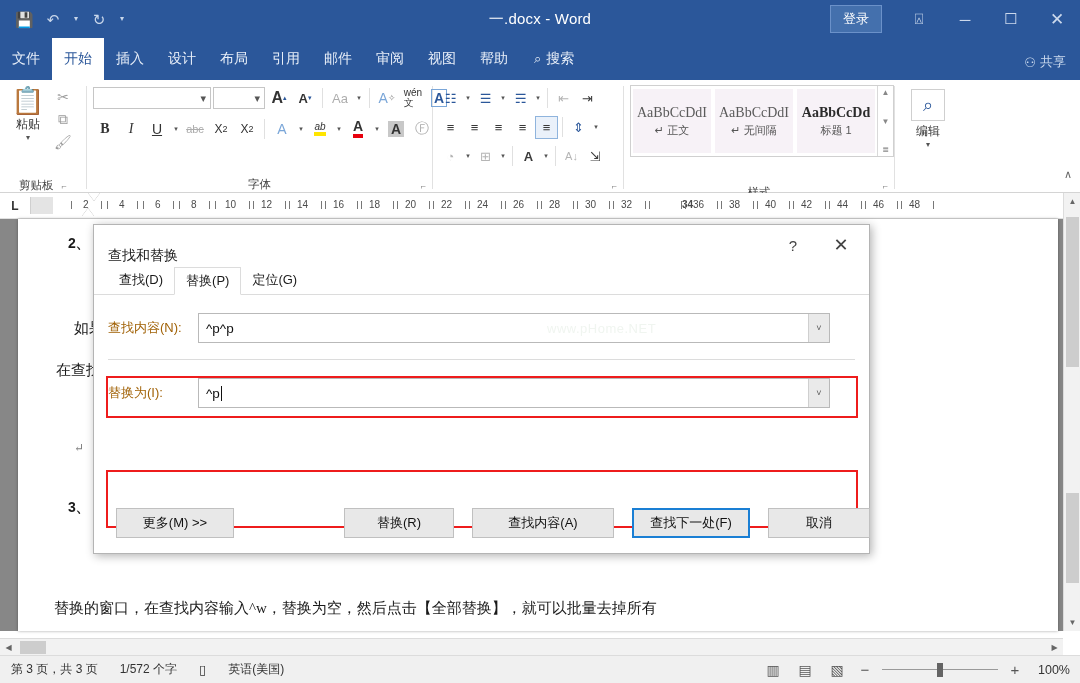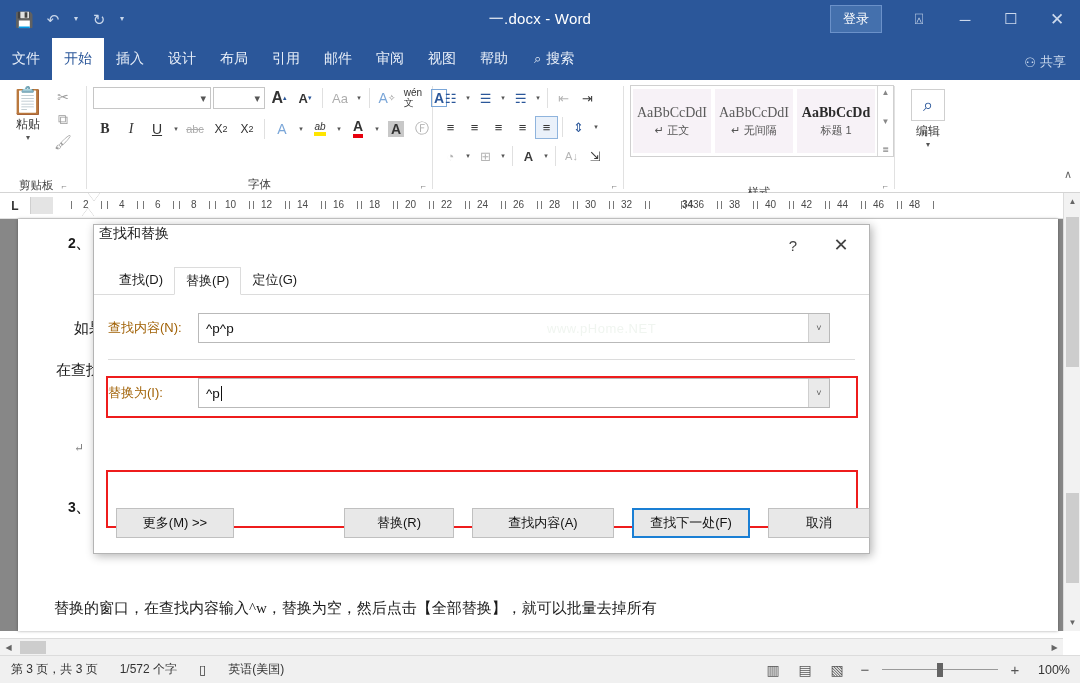--- a/index.html
+++ b/index.html
@@ -230,21 +230,21 @@
   .zoom-line { width: 116px; height: 1px; background: #9a9a9a; }
   .zoom-thumb { position: absolute; left: 55px; width: 6px; height: 14px; background: #646464; }
   .zoom-pct { font-size: 12.5px; color: #333; min-width: 38px; text-align: right; }
 
   
   .dialog {
     position: absolute; left: 93px; top: 224px; width: 777px; height: 330px;
     background: #fff; border: 1px solid #b4b4b4; box-shadow: 2px 2px 9px rgba(0,0,0,.30);
   }
   .dlg-title {
-    height: 40px; display: flex; align-items: flex-start; padding-left: 5px;
+    height: 40px; display: flex; align-items: flex-end; padding-left: 14px;
     font-size: 14px; color: #1a1a1a; position: relative;
   }
   .dlg-help, .dlg-close {
     position: absolute; top: 0; height: 40px; width: 40px;
     display: flex; align-items: center; justify-content: center; color: #444;
   }
   .dlg-help { right: 56px; font-size: 15px; }
   .dlg-close { right: 8px; font-size: 18px; }
   .dlg-tabs {
     display: flex; align-items: flex-end; height: 30px; padding-left: 14px;

